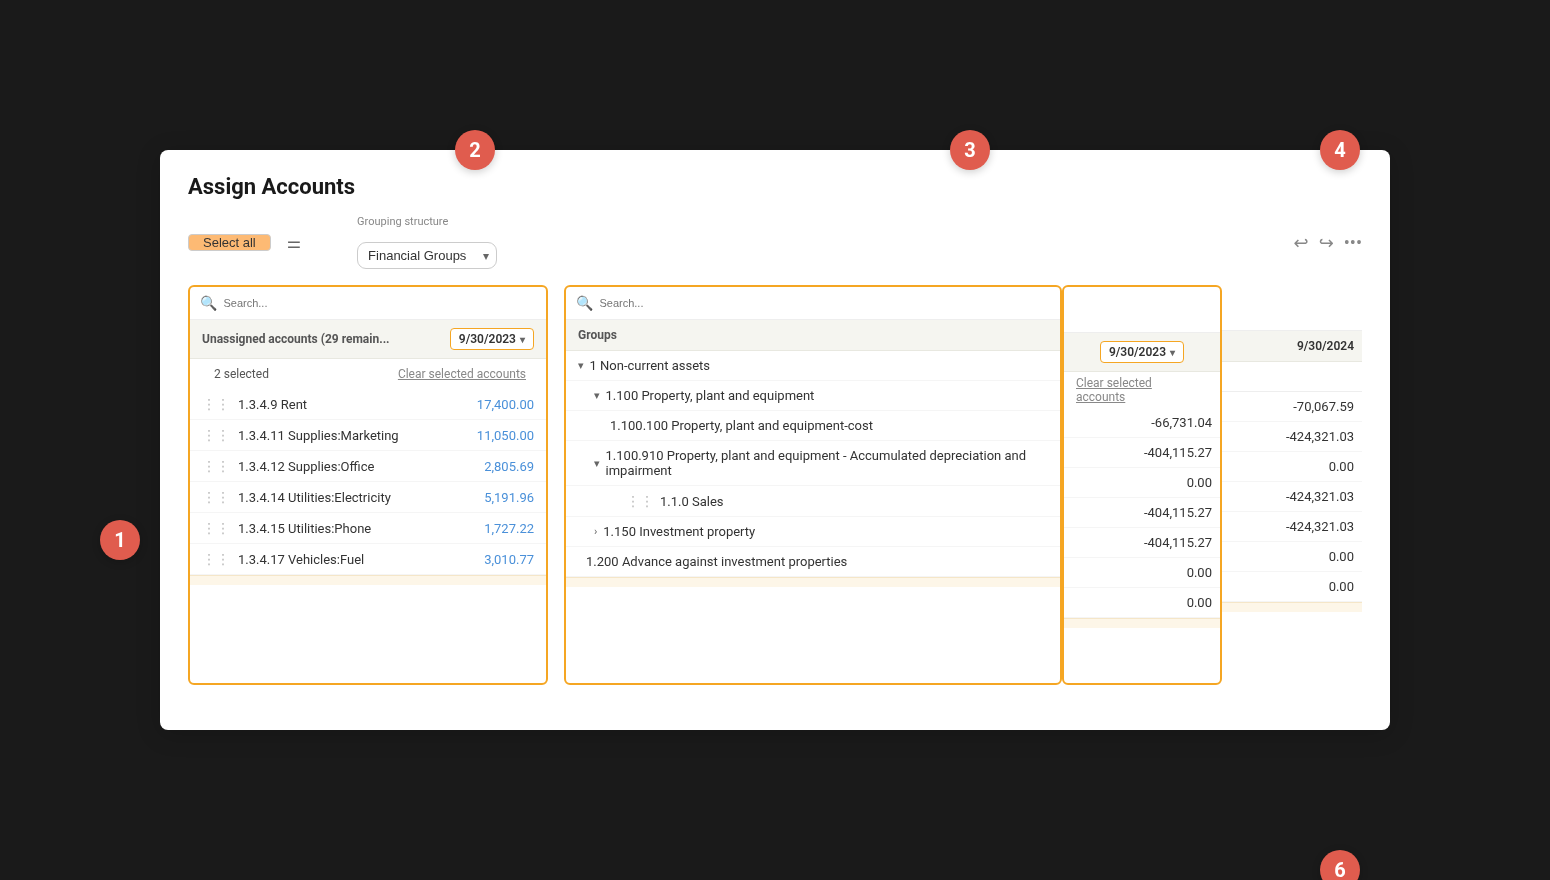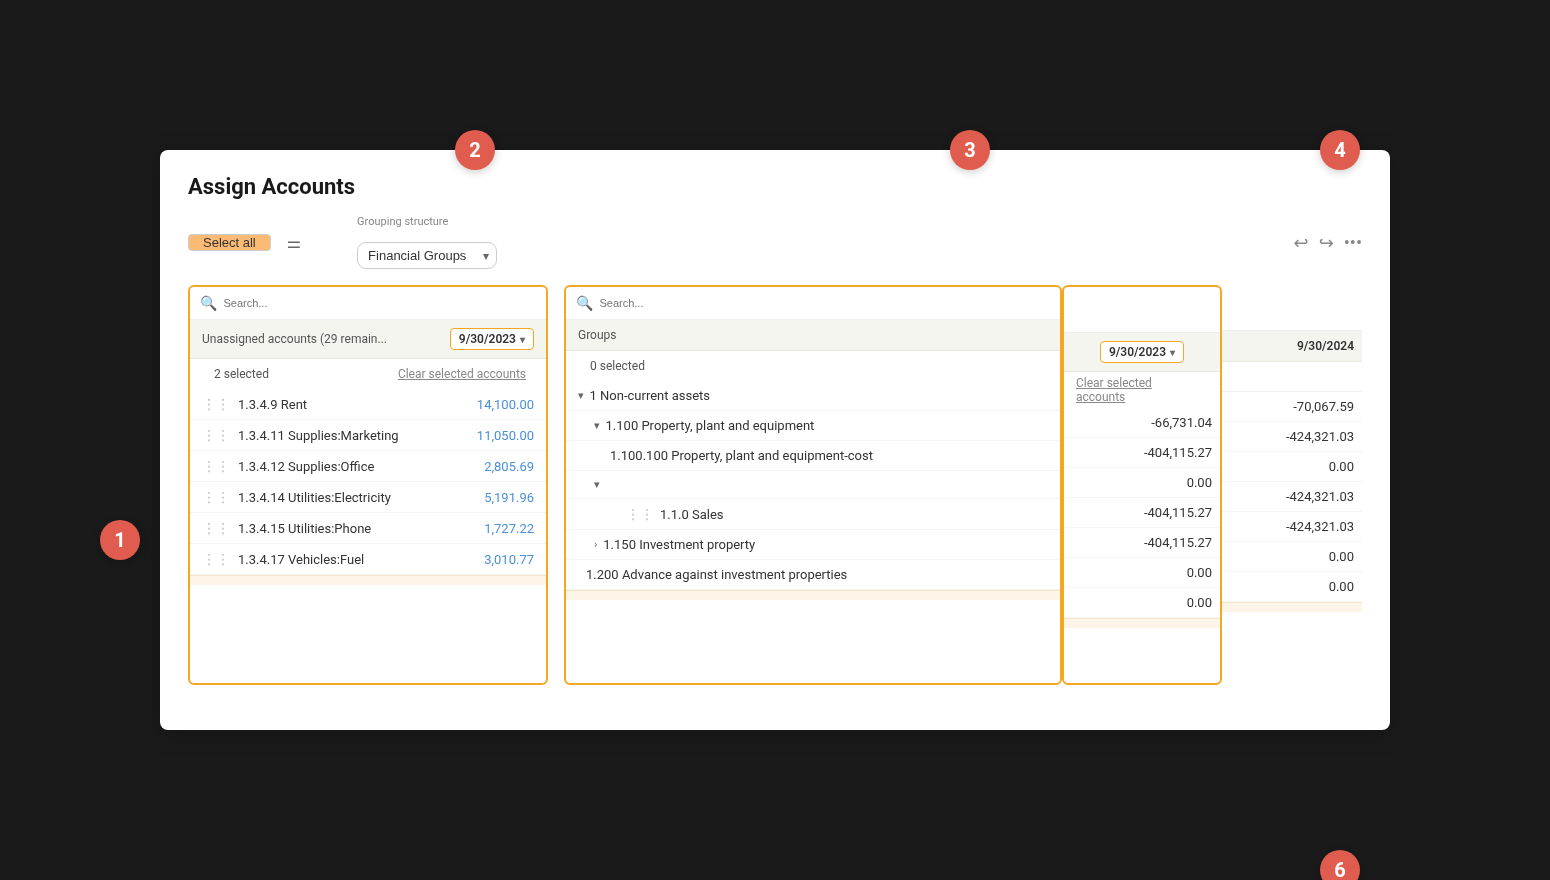--- a/index.html
+++ b/index.html
@@ -185,21 +185,21 @@
       display: flex;
       align-items: center;
       justify-content: space-between;
       padding: 8px 12px;
       background: #f5f5f0;
       border-bottom: 1px solid #e8e8e0;
     }
 
     .col-header-label {
       font-size: 12px;
-      font-weight: 400;
+      font-weight: 700;
       color: #555;
     }
 
     .col-header-date {
       border: 1px solid #f5a623;
       border-radius: 4px;
       padding: 3px 8px;
       font-size: 12px;
       font-weight: 600;
       color: #333;
@@ -405,21 +405,21 @@
         <div class="selected-row">
           <span class="selected-count">2 selected</span>
           <span class="clear-link">Clear selected accounts</span>
         </div>
         <div class="panel-scroll">
 
           <div id="left-accounts">
               <div class="account-row">
       <span class="drag-handle">⋮⋮</span>
       <span class="account-name">1.3.4.9 Rent</span>
-      <span class="account-value">14,100.00</span>
+      <span class="account-value">17,400.00</span>
     </div>
               <div class="account-row">
       <span class="drag-handle">⋮⋮</span>
       <span class="account-name">1.3.4.11 Supplies:Marketing</span>
       <span class="account-value">11,050.00</span>
     </div>
               <div class="account-row">
       <span class="drag-handle">⋮⋮</span>
       <span class="account-name">1.3.4.12 Supplies:Office</span>
       <span class="account-value">2,805.69</span>
@@ -444,39 +444,37 @@
         <div class="panel-bottom-accent"></div>
       </div>
 
       <div class="middle-panel">
         <div class="search-bar">
           <span class="search-icon">🔍</span>
           <input class="search-input" type="text" placeholder="Search..." style="">
         </div>
         <div class="col-header">
           <span class="col-header-label">Groups</span>
-        </div>
-        <div class="selected-row">
-          <span class="selected-count">0 selected</span>
         </div>
         <div class="panel-scroll">
           <div id="middle-groups">
               <div class="group-row" style="padding-left: 12px;">
                 <span class="chevron-icon">▾</span> 
                 <span>1 Non-current assets</span>
               </div>
               <div class="group-row" style="padding-left: 28px;">
                 <span class="chevron-icon">▾</span> 
                 <span>1.100 Property, plant and equipment</span>
               </div>
               <div class="group-row" style="padding-left: 44px;">
                 <span>1.100.100 Property, plant and equipment-cost</span>
               </div>
               <div class="group-row" style="padding-left: 28px;">
                 <span class="chevron-icon">▾</span> 
+                <span>1.100.910 Property, plant and equipment - Accumulated depreciation and impairment</span>
               </div>
               <div class="group-row" style="padding-left: 60px;">
                 <span class="drag-handle">⋮⋮</span> 
                 <span>1.1.0 Sales</span>
               </div>
               <div class="group-row" style="padding-left: 28px;">
                 <span class="expand-icon">›</span> 
                 <span>1.150 Investment property</span>
               </div>
               <div class="group-row" style="padding-left: 20px;">

